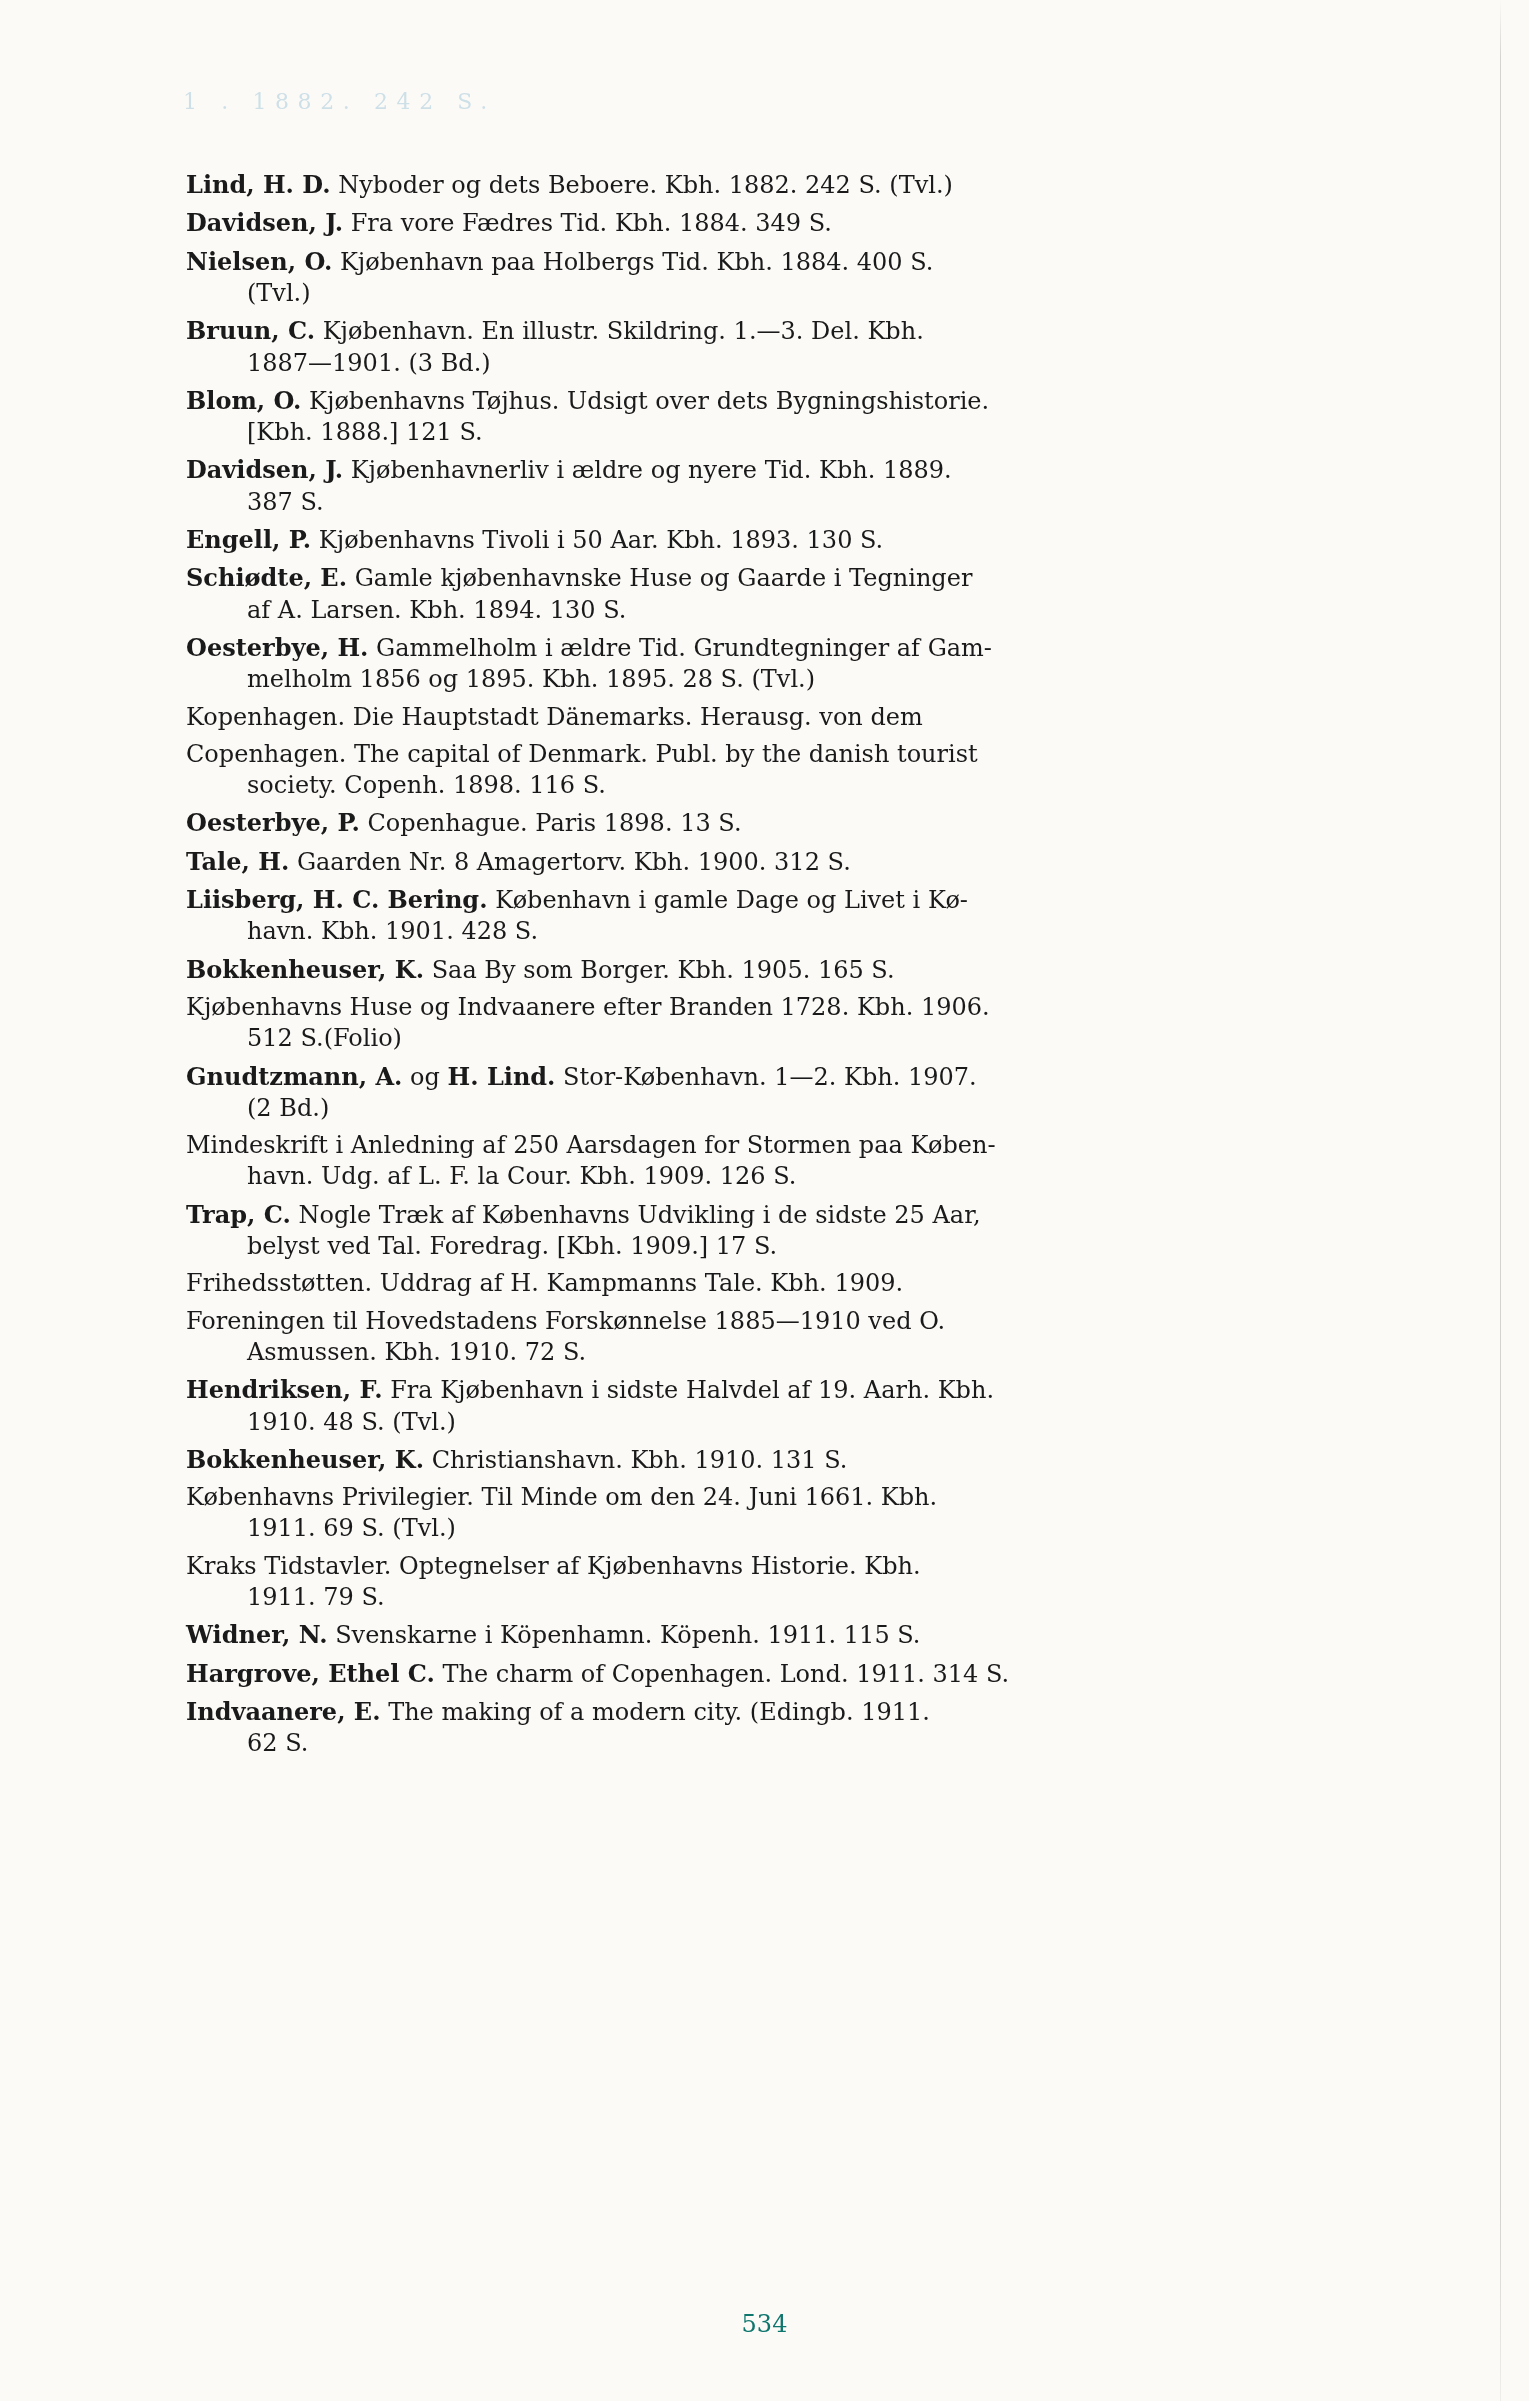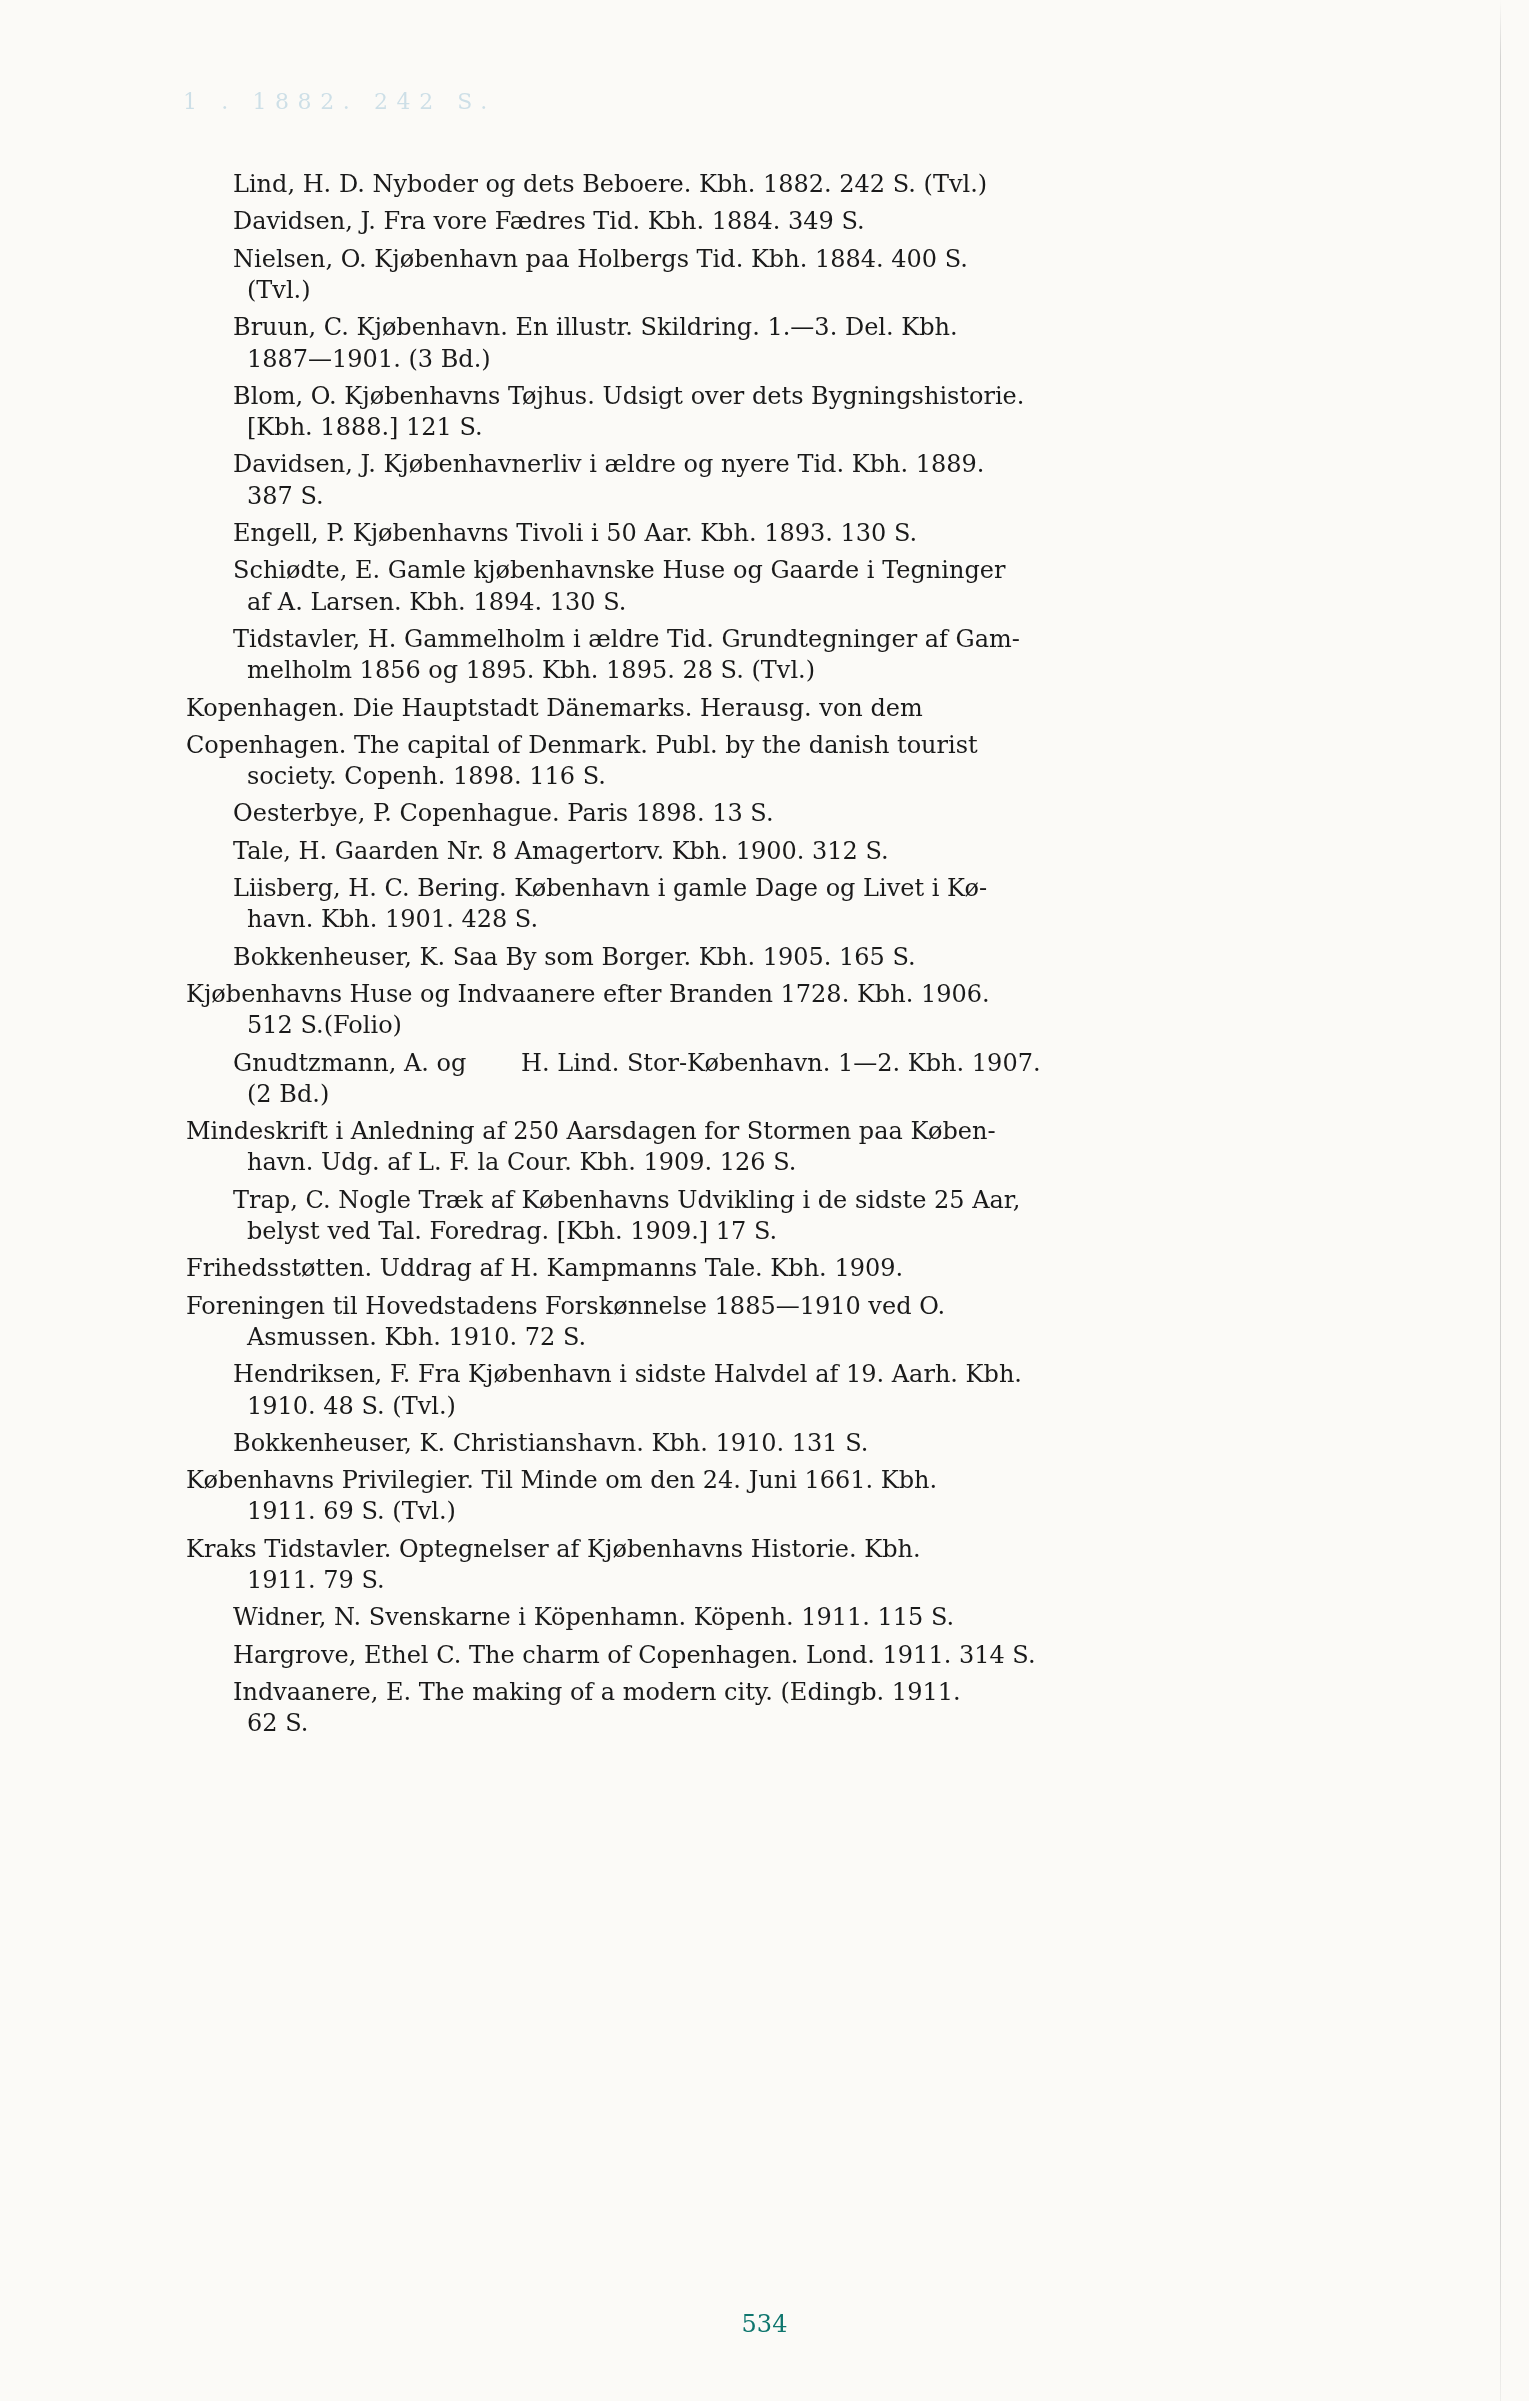--- a/index.html
+++ b/index.html
@@ -59,22 +59,21 @@
     text-indent: 0;
     padding-left: 61px;
   }
   .entry .line {
     display: block;
   }
   .entry .line.first {
     margin-left: -61px;
   }
   .entry b {
-    font-weight: 400;
-    margin-left: 47px;
+    font-weight: 700;
   }
   .folio-line {
     display: flex;
     justify-content: space-between;
     width: 1258px;
   }
   .page-number {
     position: absolute;
     left: 0;
     top: 2310px;
@@ -115,21 +114,21 @@
         <span class="line">387 S.</span>
       </div>
       <div class="entry">
         <span class="line first"><b>Engell, P.</b>  Kjøbenhavns Tivoli i 50 Aar.  Kbh. 1893.  130 S.</span>
       </div>
       <div class="entry">
         <span class="line first"><b>Schiødte, E.</b>  Gamle kjøbenhavnske Huse og Gaarde i Tegninger</span>
         <span class="line">af A. Larsen.  Kbh. 1894.  130 S.</span>
       </div>
       <div class="entry">
-        <span class="line first"><b>Tidstavler, H.</b>  Gammelholm i ældre Tid.  Grundtegninger af Gam-</span>
+        <span class="line first"><b>Oesterbye, H.</b>  Gammelholm i ældre Tid.  Grundtegninger af Gam-</span>
         <span class="line">melholm 1856 og 1895.  Kbh. 1895.  28 S.  (Tvl.)</span>
       </div>
       <div class="entry">
         <span class="line first">Kopenhagen.   Die Hauptstadt Dänemarks.   Herausg. von dem</span>
       </div>
       <div class="entry">
         <span class="line first">Copenhagen.  The capital of Denmark.  Publ. by the danish tourist</span>
         <span class="line">society.  Copenh. 1898.  116 S.</span>
       </div>
       <div class="entry">

